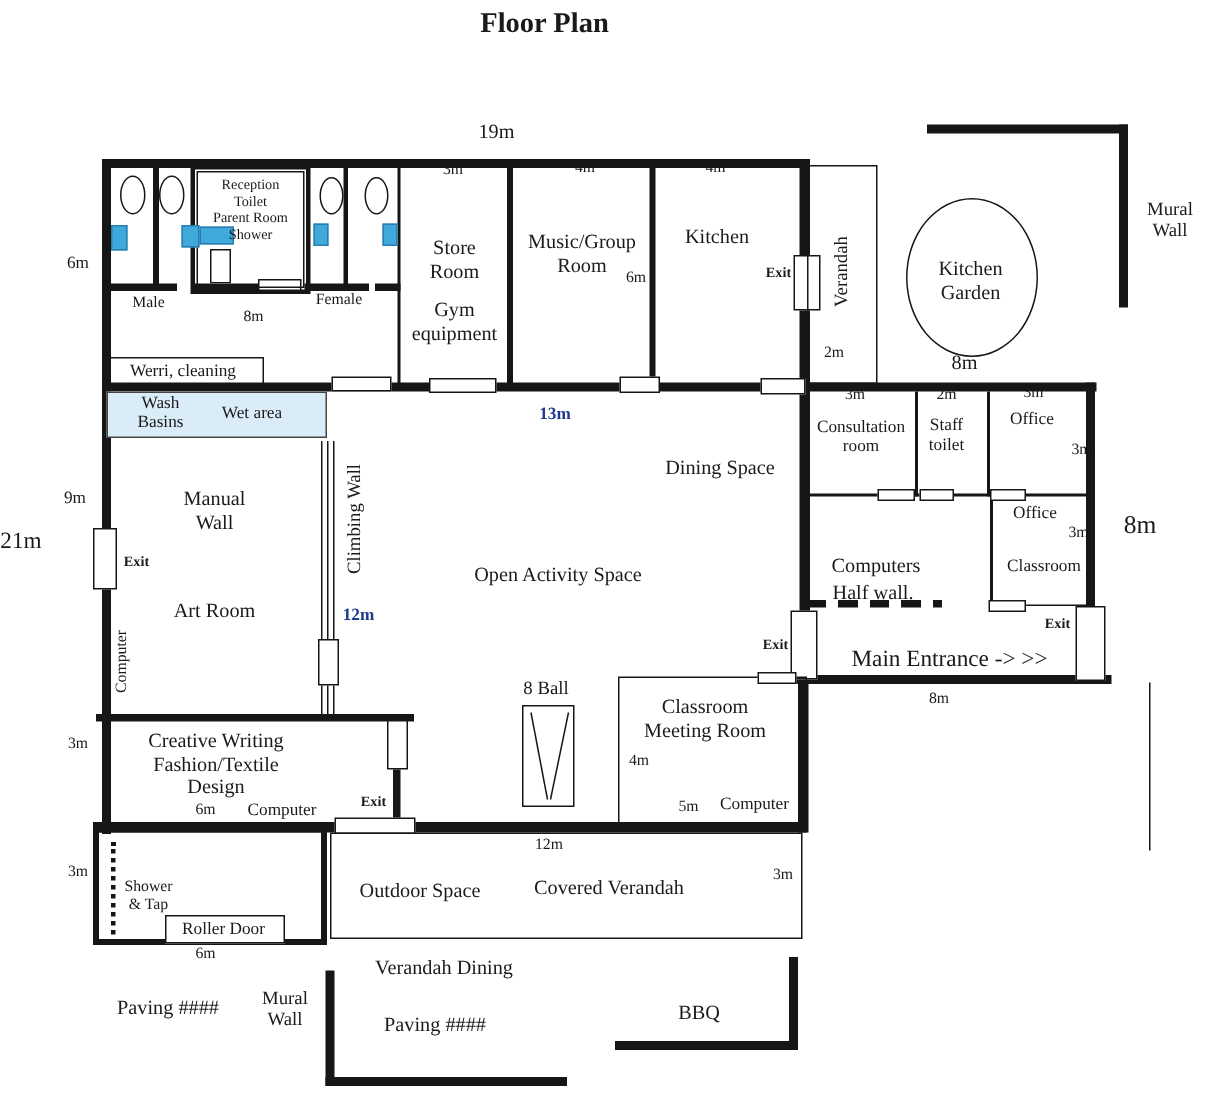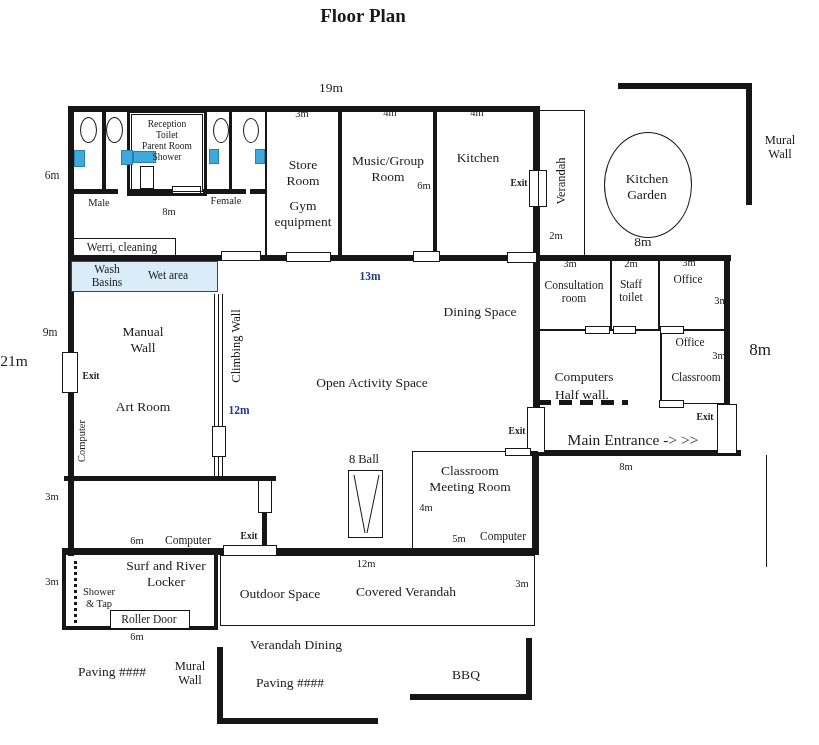--- a/index.html
+++ b/index.html
@@ -205,25 +205,26 @@
   <div class="lbl s11" style="left:690px;top:343px">Office</div>
   <div class="lbl s11" style="left:696px;top:378px">Classroom</div>
   <div class="lbl s13" style="left:584px;top:377px">Computers</div>
   <div class="lbl s13" style="left:582px;top:395px">Half wall.</div>
   <div class="lbl s15" style="left:633px;top:440px">Main Entrance -&gt; &gt;&gt;</div>
   <div class="lbl s13" style="left:470px;top:479px">
     <div>Classroom</div>
     <div>Meeting Room</div>
   </div>
   <div class="lbl s11" style="left:503px;top:537px">Computer</div>
+  <div class="lbl s13" style="left:144px;top:509px">
+    <div>Creative Writing</div>
+    <div>Fashion/Textile</div>
+    <div>Design</div>
+  </div>
   <div class="lbl s11" style="left:188px;top:541px">Computer</div>
-  <div class="lbl s13" style="left:166px;top:574px">
-    <div>Surf and River</div>
-    <div>Locker</div>
-  </div>
   <div class="lbl s10" style="left:99px;top:598px">
     <div>Shower</div>
     <div>&amp; Tap</div>
   </div>
   <div class="lbl s11" style="left:149px;top:620px">Roller Door</div>
   <div class="lbl s13" style="left:280px;top:594px">Outdoor Space</div>
   <div class="lbl s13" style="left:406px;top:592px">Covered Verandah</div>
   <div class="lbl s13" style="left:296px;top:645px">Verandah Dining</div>
   <div class="lbl s13" style="left:112px;top:672px">Paving ####</div>
   <div class="lbl s13" style="left:290px;top:683px">Paving ####</div>

